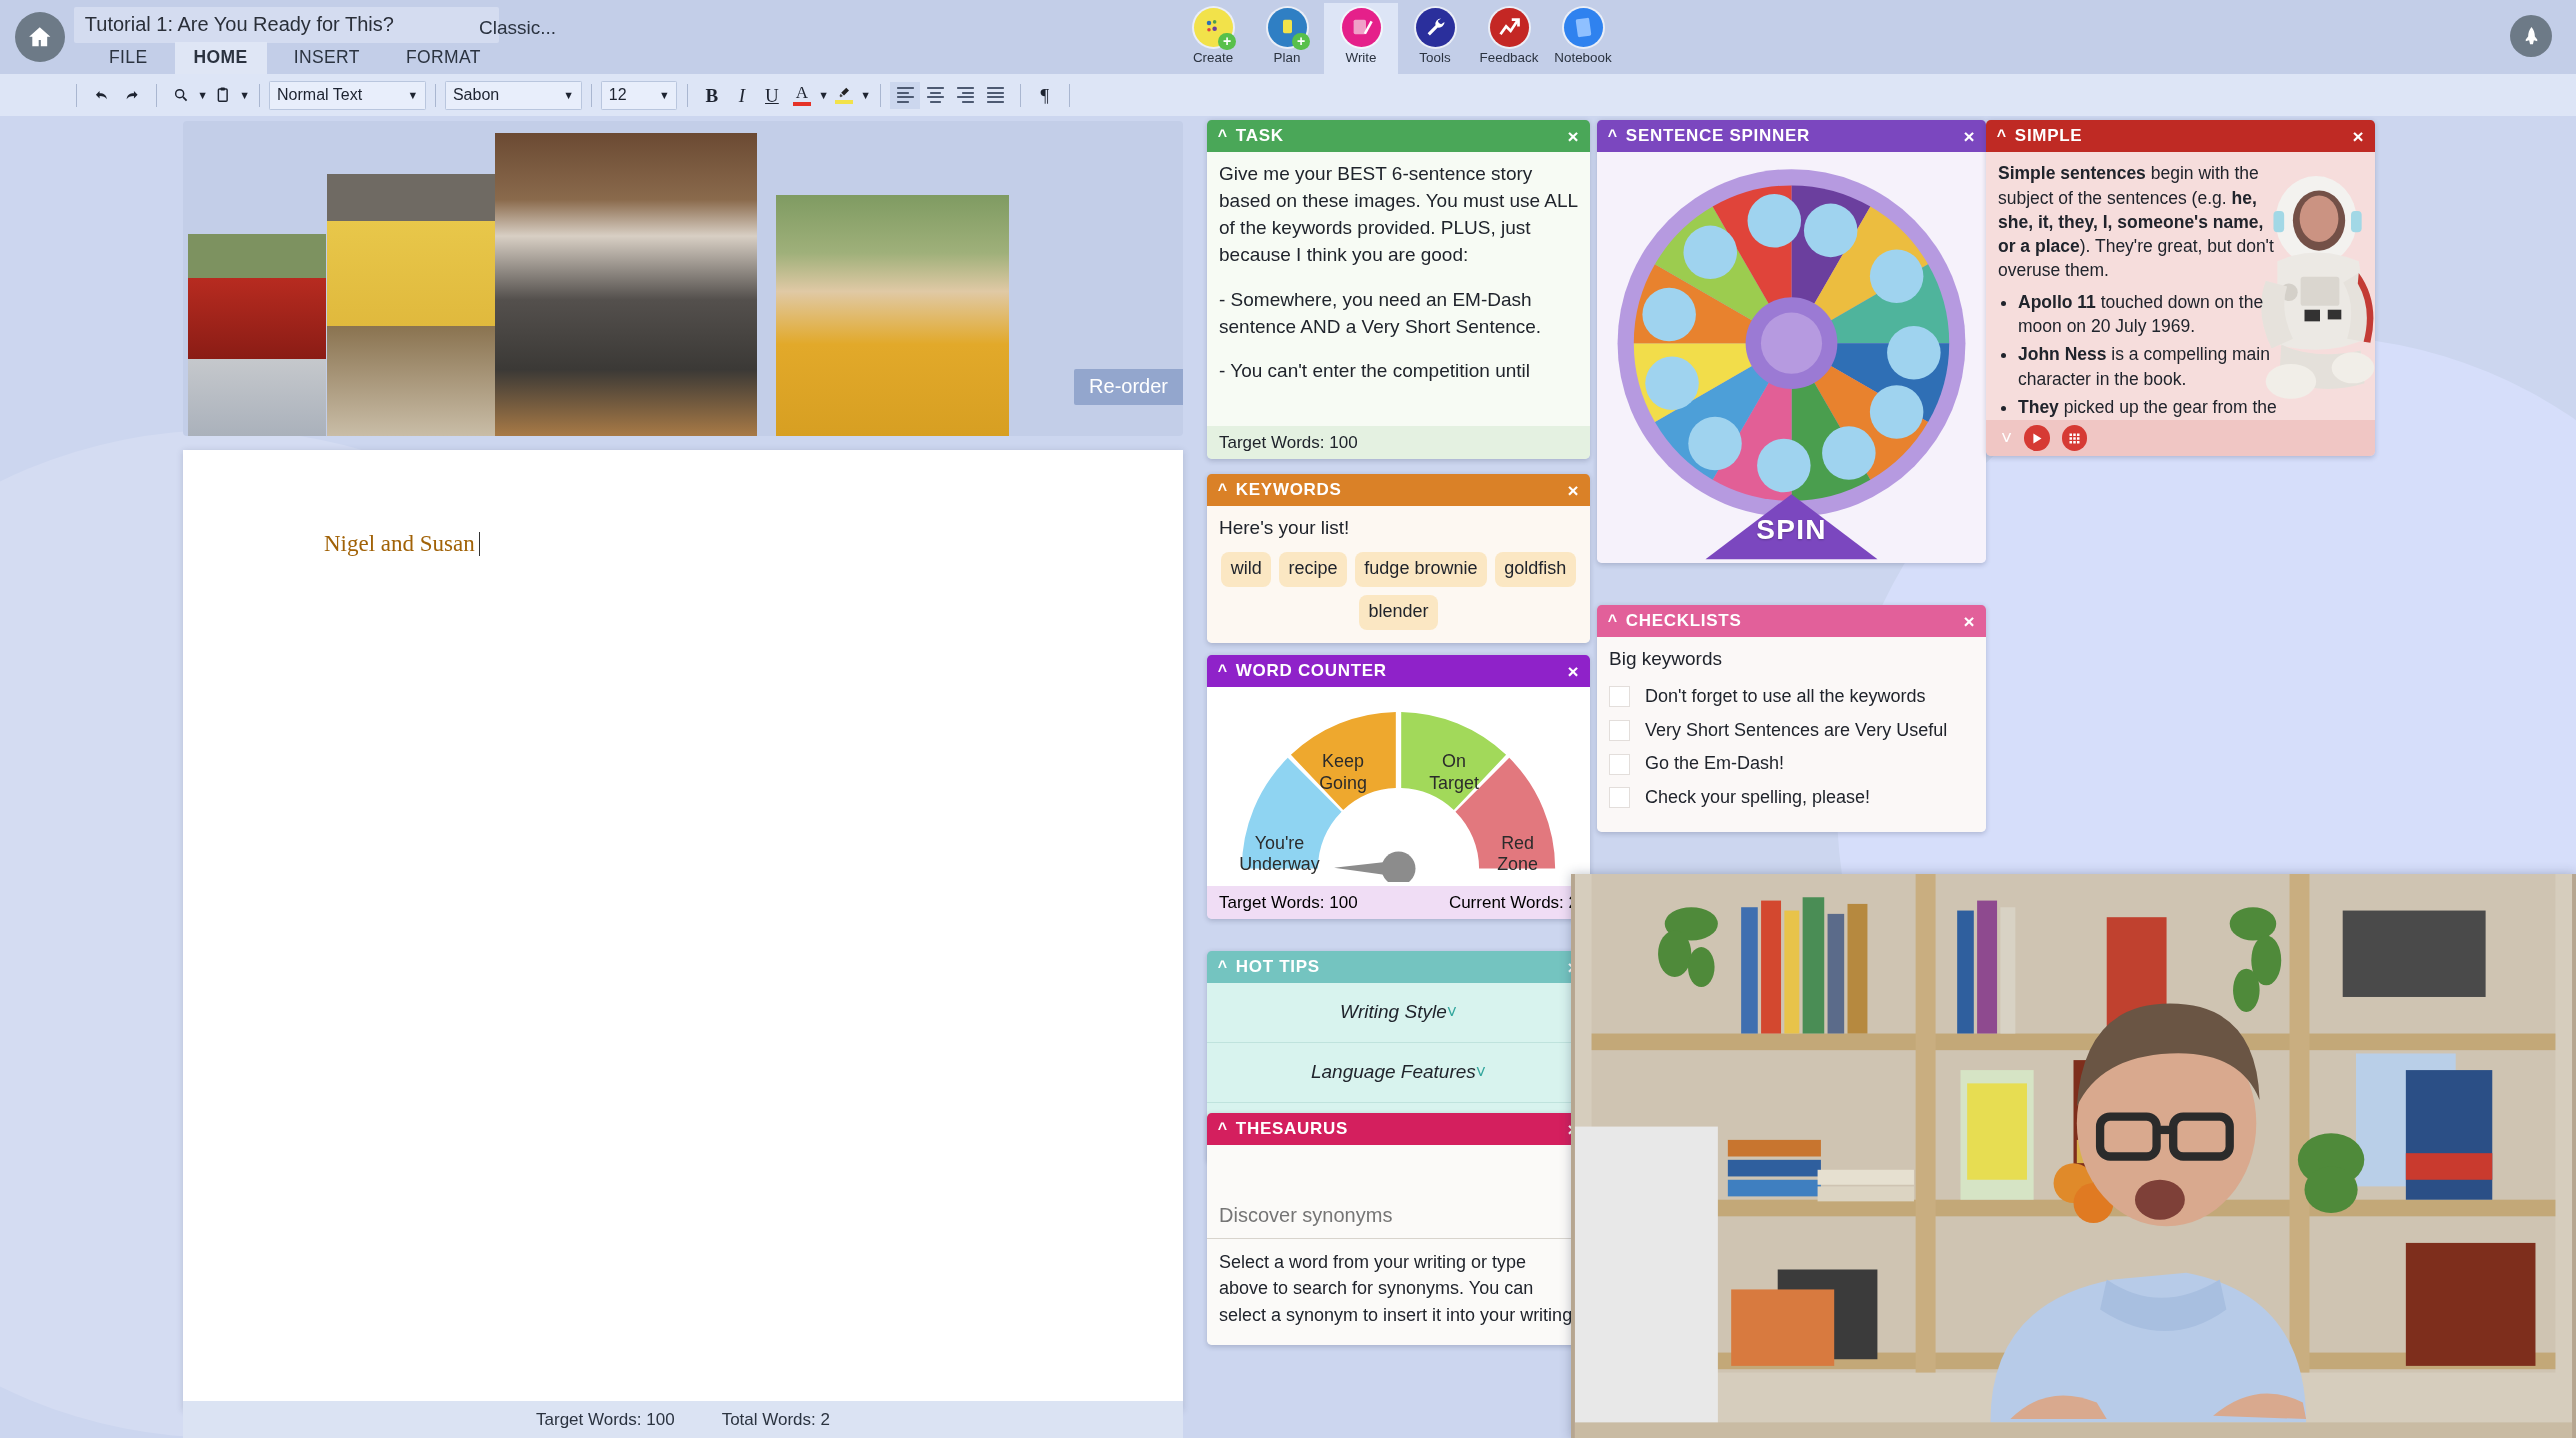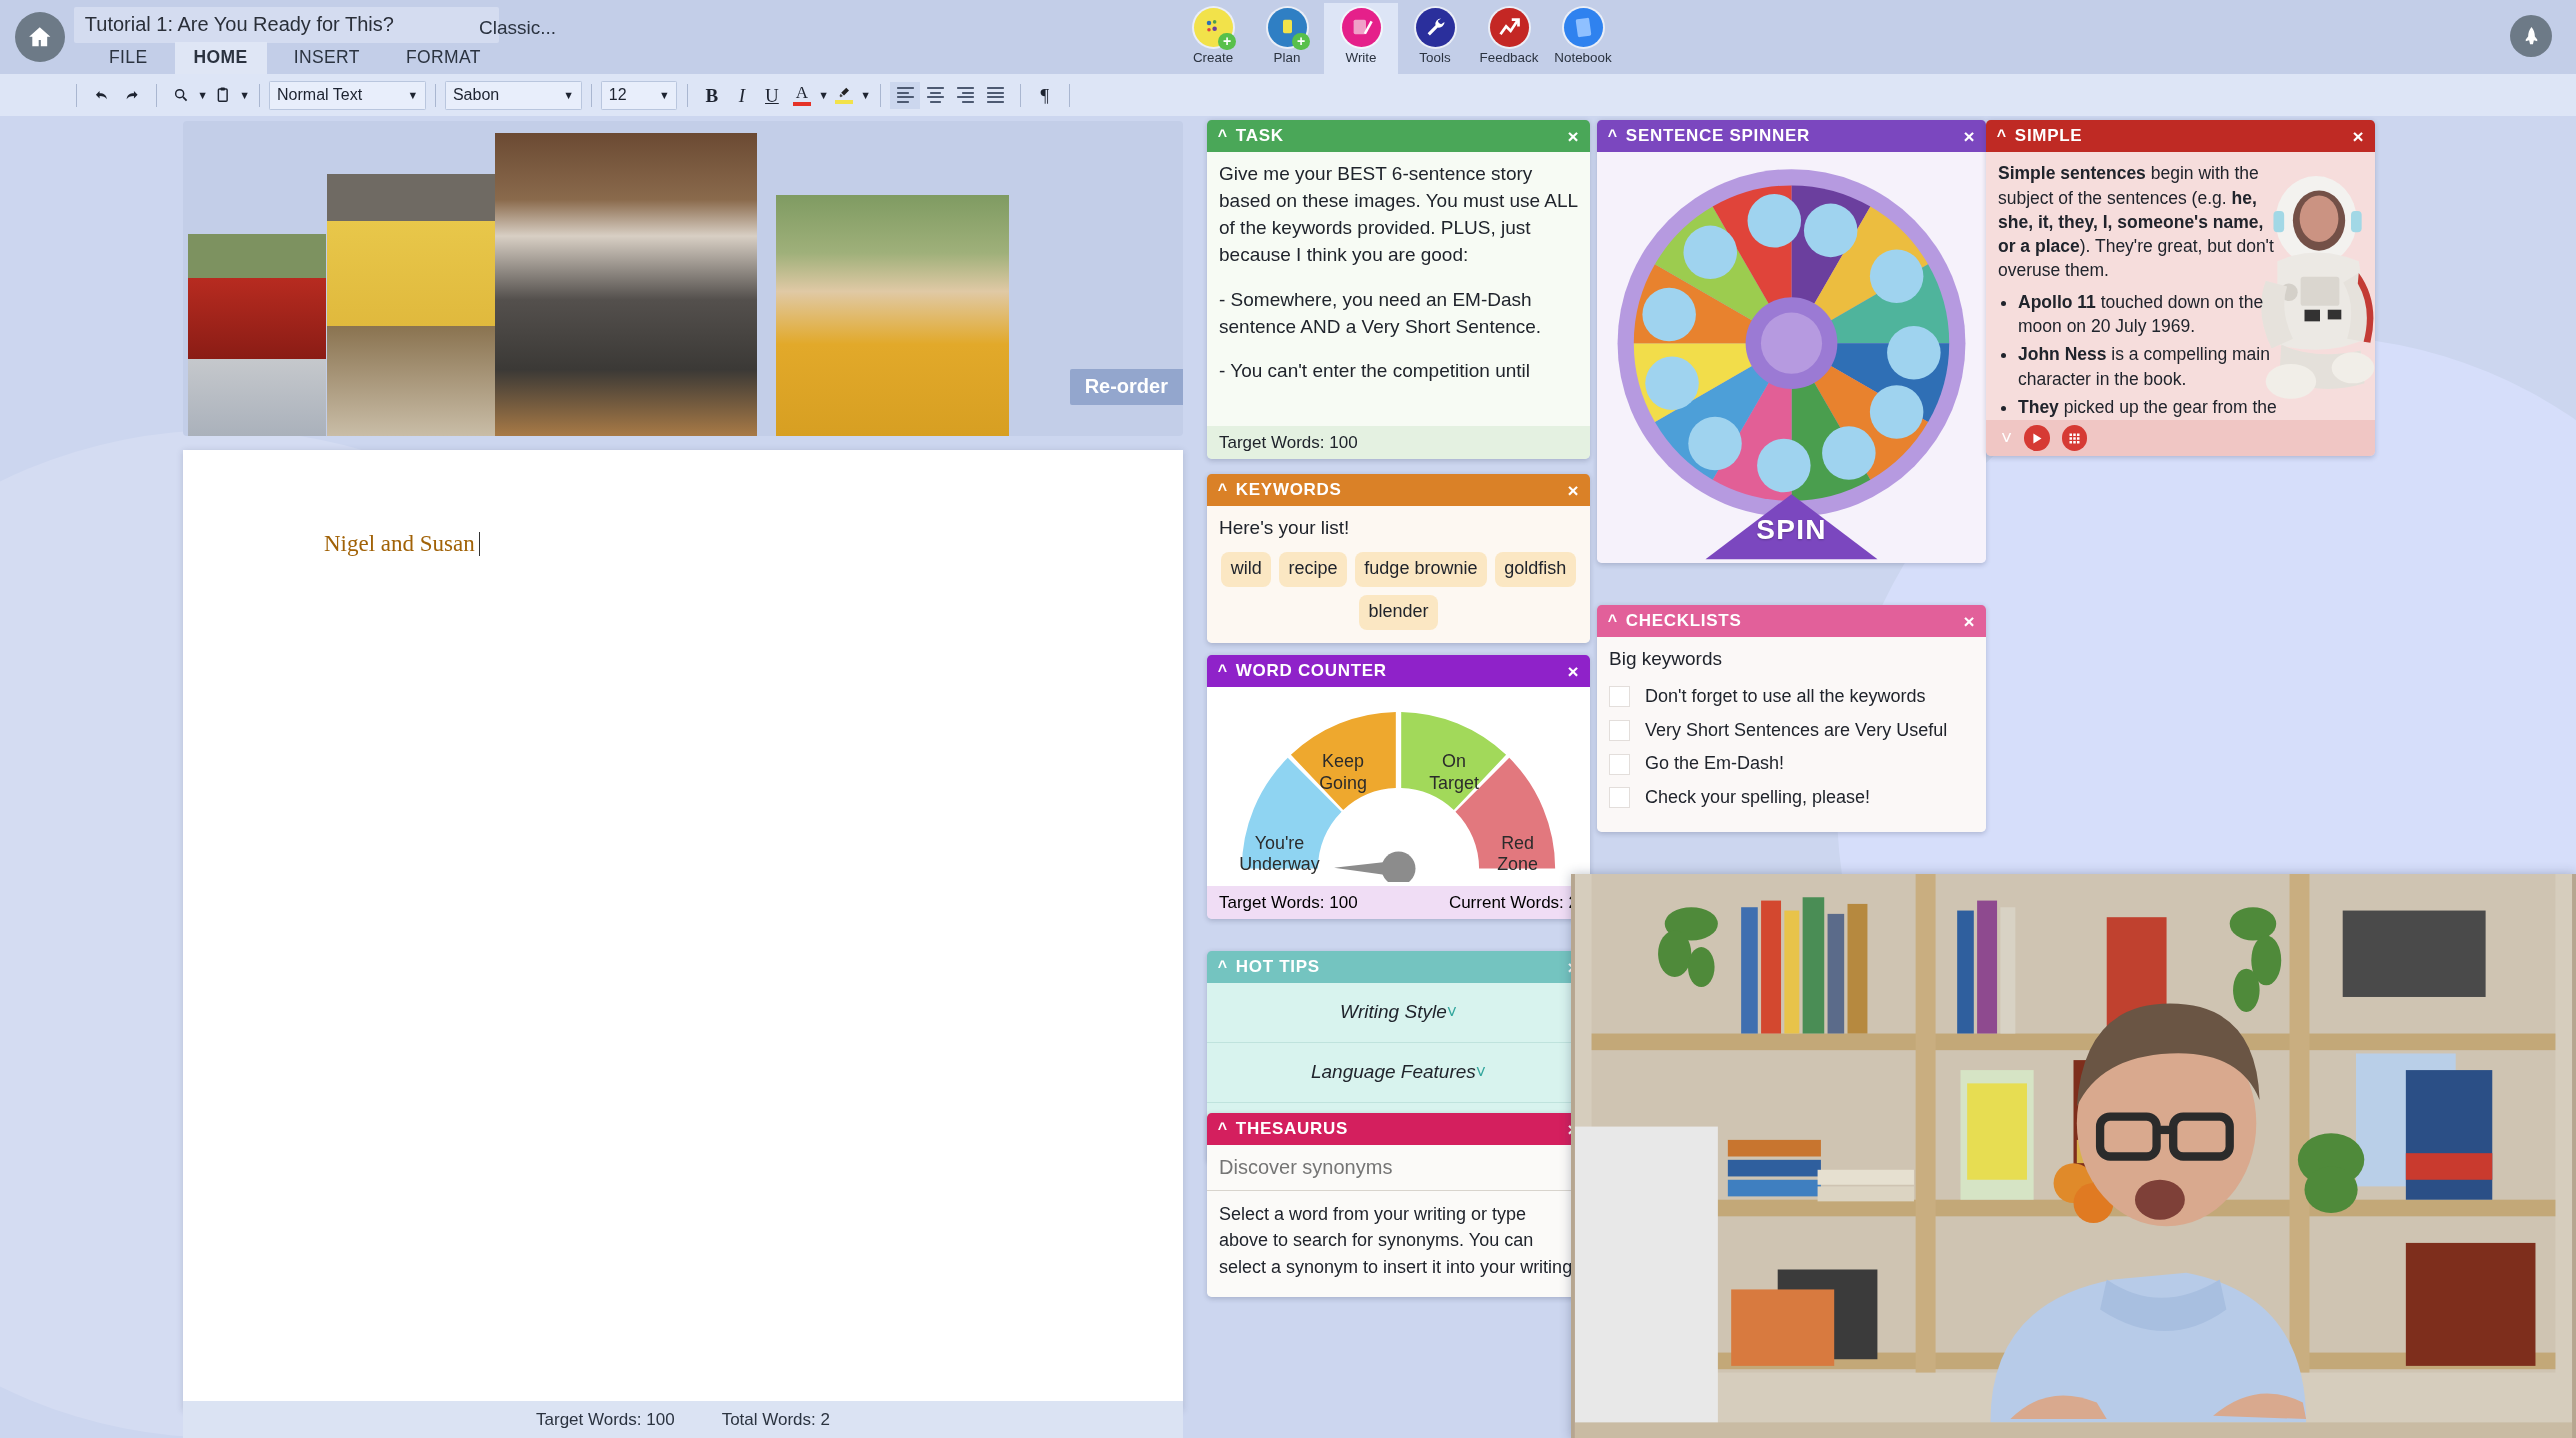--- a/index.html
+++ b/index.html
@@ -57,21 +57,21 @@
   .fmt-u{text-decoration:underline;font-family:"Liberation Serif",serif;}
   .align-ic{display:flex;flex-direction:column;gap:2.7px;}
   .align-ic i{display:block;height:2px;background:#4d5a72;border-radius:0.7px;}
   .fbtn.sel{background:#ccd7ee;}
 
   
   .imgstrip{position:absolute;left:183px;top:121px;width:1000px;height:315px;
     background:#c3cee8;border-radius:4px;overflow:hidden;}
   .ph{position:absolute;bottom:0;background-size:cover;background-position:center;}
   .reorder{position:absolute;right:0;bottom:31px;background:#93a6cd;color:#fff;
-    font-size:20px;padding:6.7px 15px;border-radius:2px 0 0 2px;cursor:pointer;font-weight:bold;}
+    font-size:20px;padding:6.7px 15px;border-radius:2px 0 0 2px;cursor:pointer;}
 
   .page{position:absolute;left:183px;top:450px;width:1000px;height:961px;background:#fff;
     box-shadow:0 1.3px 6.7px rgba(40,50,80,.18);}
   .page-text{position:absolute;left:141px;top:81px;font-family:"Liberation Serif",serif;
     font-size:23px;color:#a16207;}
   .caret-bar{display:inline-block;width:1.3px;height:24px;background:#333;vertical-align:-4.7px;margin-left:4px;}
   .statusbar{position:absolute;left:183px;bottom:0px;width:1000px;height:38px;background:#dbe3f3;
     display:flex;align-items:center;justify-content:center;gap:47px;font-size:17px;color:#2b3340;}
 
   
@@ -110,21 +110,21 @@
     border-bottom:0.7px solid #bfe3dd;font-size:19px;cursor:pointer;font-style:italic;}
   .tiprow:last-child{border-bottom:none;}
   .tiprow .dn{color:#34a79e;font-size:17.5px;}
 
   
   #thesaurus{left:1207px;top:1113px;width:383px;}
   #thesaurus .phead{background:#d41f5e;}
   #thesaurus .pbody{background:#fbfaf8;padding:0;}
   .thes-input{width:100%;box-sizing:border-box;border:none;border-bottom:0.7px solid #d8d4cd;
     background:transparent;padding:10.8px 12px;font-size:20px;color:#4c1d95;
-    font-family:"Liberation Sans",sans-serif;outline:none;}
+    font-family:"Liberation Sans",sans-serif;outline:none;margin-top:48px;}
   .thes-help{padding:10.8px 12px 17.5px 12px;font-size:18px;line-height:1.45;}
 
   
   #spinner{left:1597px;top:120px;width:389px;}
   #spinner .phead{background:#7b47bf;}
   #spinner .pbody{background:#f6f2fb;height:411px;position:relative;}
   .spin-label{position:absolute;left:50%;transform:translateX(-50%);bottom:13.4px;
     color:#fff;font-size:28px;font-weight:bold;letter-spacing:1.3px;text-shadow:0 1.3px 2px rgba(0,0,0,.25);}
 
   

